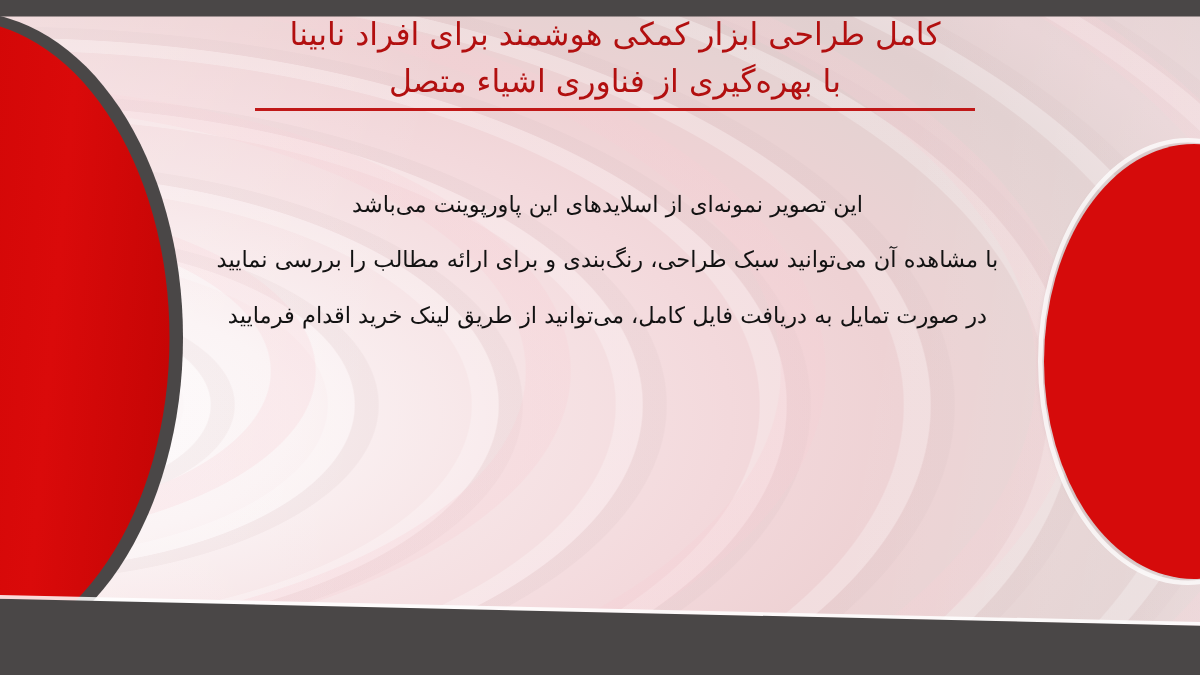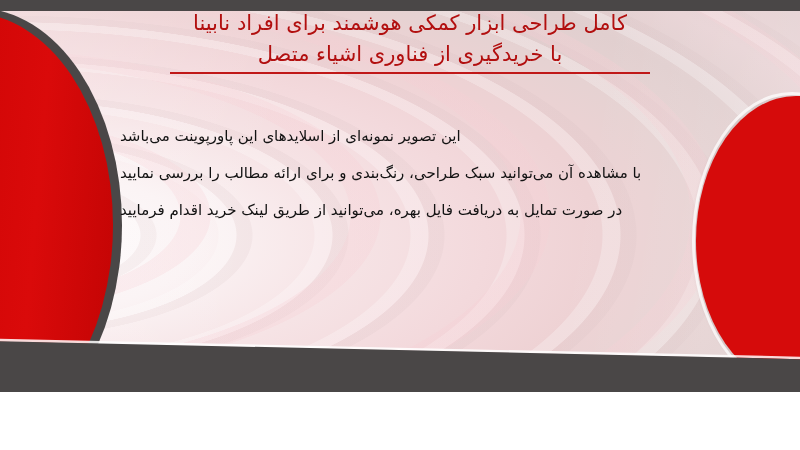--- a/index.html
+++ b/index.html
@@ -8,21 +8,21 @@
     padding: 0;
     background: #ffffff;
   }
   body {
     font-family: "DejaVu Sans", "Liberation Sans", sans-serif;
   }
 
   .slide {
     position: relative;
     width: 800px;
-    height: 392px;
+    height: 450px;
     overflow: hidden;
     background: #22c55e;
   }
 
   
   .bg-base {
     position: absolute;
     inset: 0;
     background:
       radial-gradient(140% 115% at 2% 62%,
@@ -165,21 +165,21 @@
     height: 2px;
     background: #c01818;
   }
 
   
   .body-block {
     position: absolute;
     top: 118px;
     right: 110px;
     left: 120px;
-    text-align: left;
+    text-align: center;
     direction: rtl;
     color: #111111;
   }
   .body-line {
     font-size: 15px;
     line-height: 37px;
     white-space: nowrap;
     color: #121212;
   }
 </style>
@@ -199,23 +199,23 @@
   <div class="left-ellipse-outline"></div>
   <div class="left-ellipse"></div>
 
   <div class="top-bar"></div>
 
   <div class="bottom-band-hilite"></div>
   <div class="bottom-band"></div>
 
   <div class="title-block">
     <div class="title-line">کامل طراحی ابزار کمکی هوشمند برای افراد نابینا</div>
-    <div class="title-line">با خرید‌گیری از فناوری اشیاء متصل</div>
+    <div class="title-line">با بهره‌گیری از فناوری اشیاء متصل</div>
     <div class="title-rule"></div>
   </div>
 
   <div class="body-block">
     <div class="body-line">این تصویر نمونه‌ای از اسلایدهای این پاورپوینت می‌باشد</div>
     <div class="body-line">با مشاهده آن می‌توانید سبک طراحی، رنگ‌بندی و برای ارائه مطالب را بررسی نمایید</div>
-    <div class="body-line">در صورت تمایل به دریافت فایل بهره، می‌توانید از طریق لینک خرید اقدام فرمایید</div>
+    <div class="body-line">در صورت تمایل به دریافت فایل کامل، می‌توانید از طریق لینک خرید اقدام فرمایید</div>
   </div>
 
 </div>
 
 </body></html>

